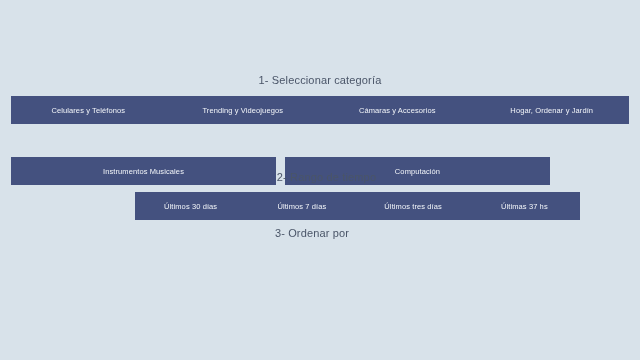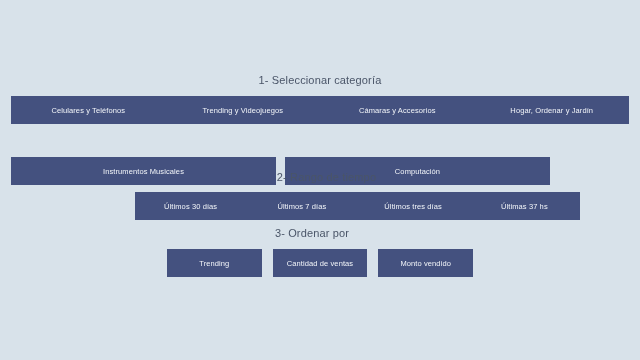--- a/index.html
+++ b/index.html
@@ -91,19 +91,14 @@
 
   <div class="btn-row" id="time-row">
     <button class="btn">Últimos 30 días</button>
     <button class="btn">Últimos 7 días</button>
     <button class="btn">Últimos tres días</button>
     <button class="btn">Últimas 37 hs</button>
   </div>
 
   <div class="section-heading" id="heading-ordenar">3- Ordenar por</div>
 
-  <div class="btn-row" id="sort-row">
-    <button class="btn">Trending</button>
-    <button class="btn">Cantidad de ventas</button>
-    <button class="btn">Monto vendido</button>
-  </div>
 
 </div>
 
 </body></html>

